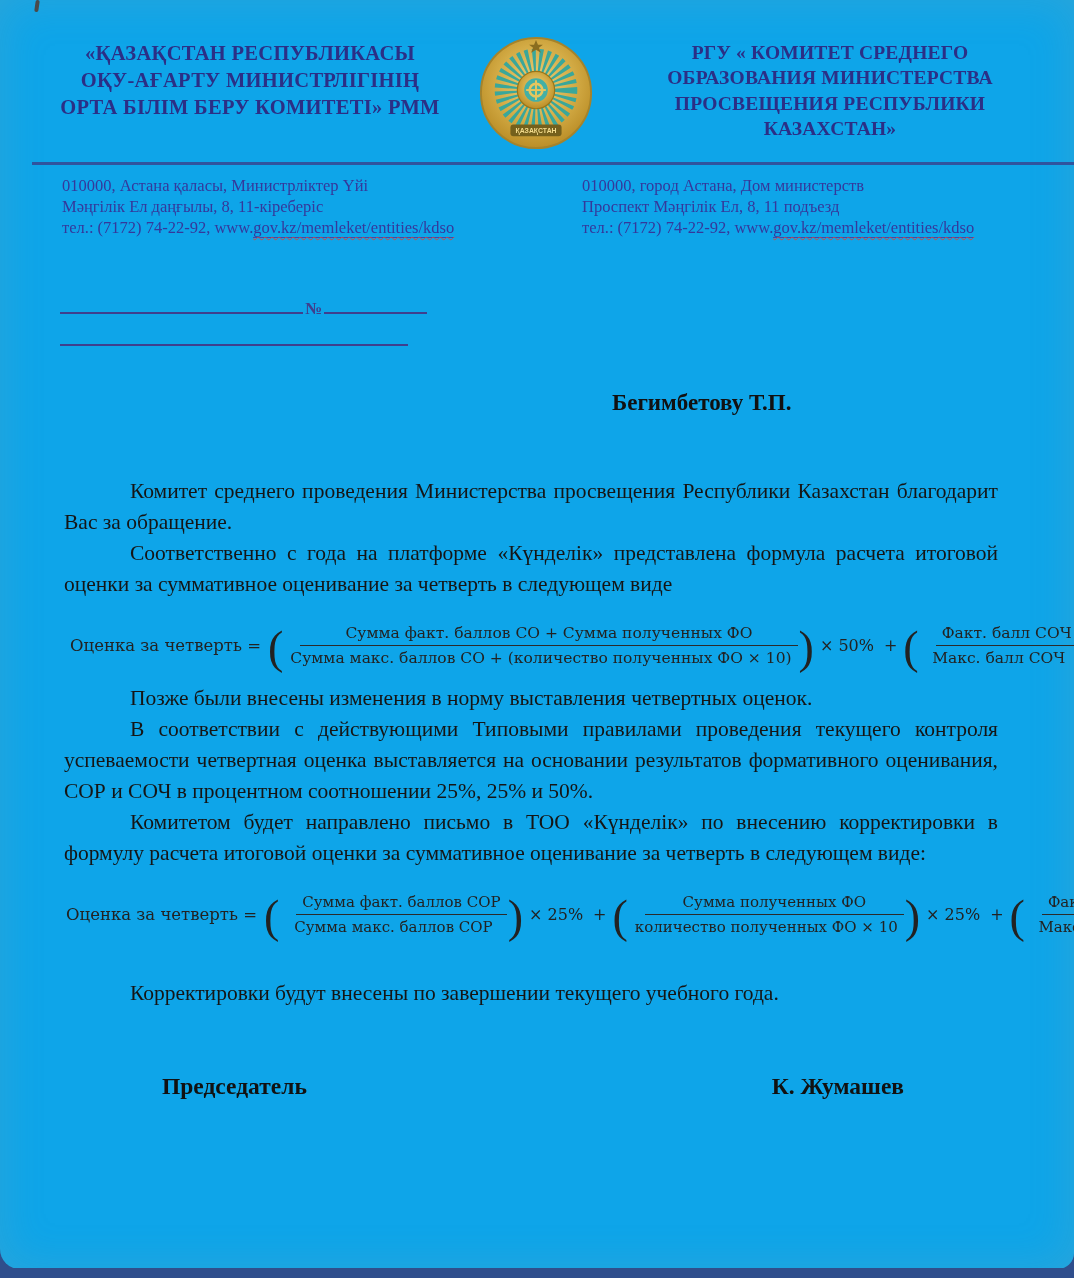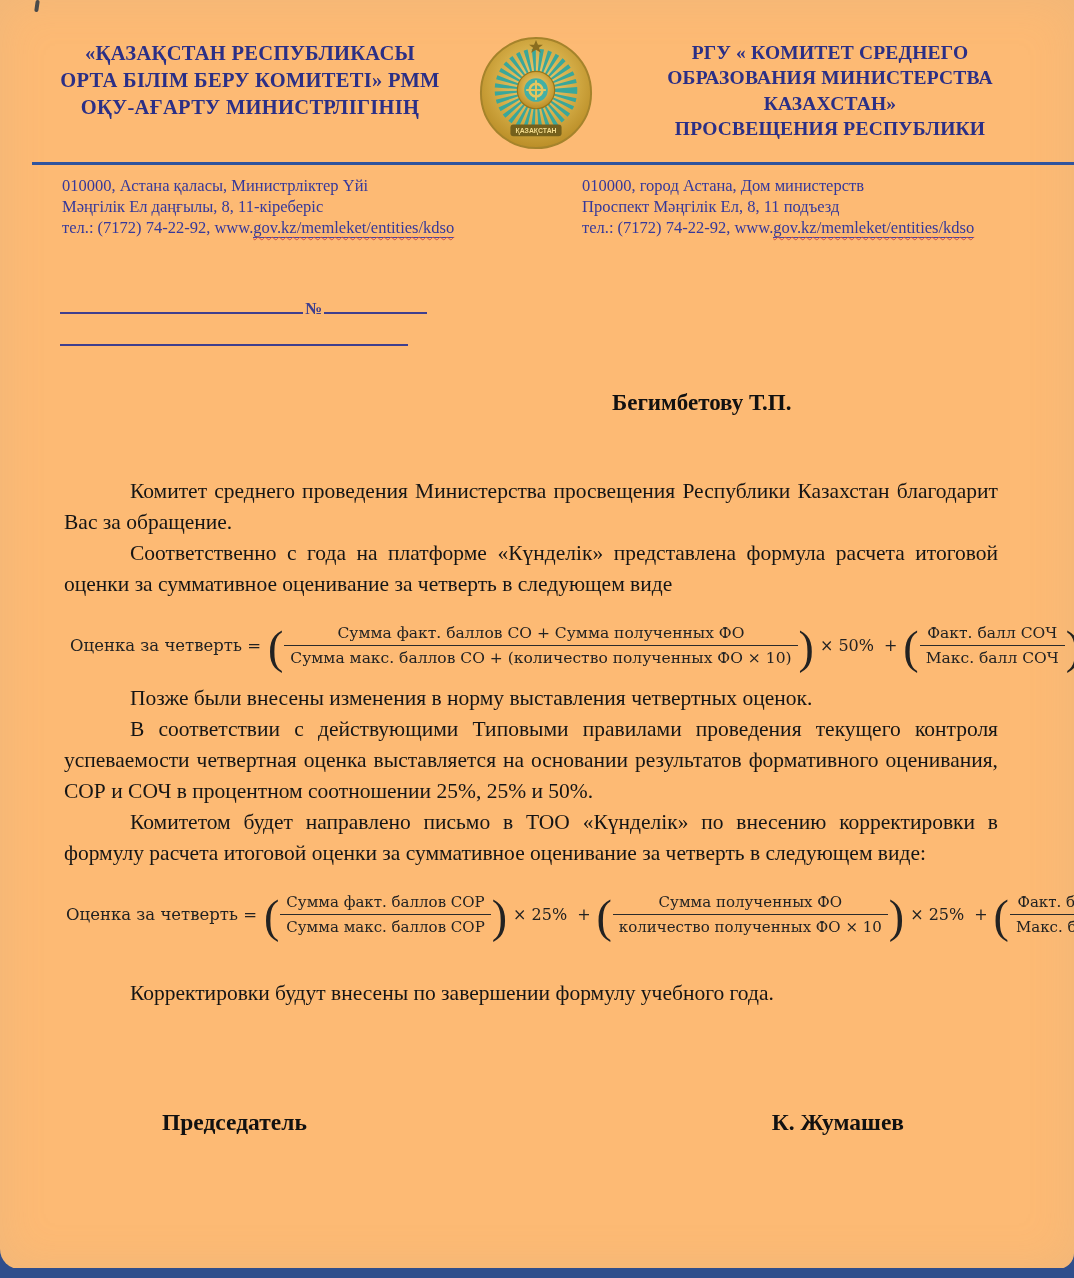--- a/index.html
+++ b/index.html
@@ -6,21 +6,21 @@
     margin: 0; padding: 0;
     width: 1074px; height: 1278px;
     overflow: hidden;
     background: #2f4e8c;
     font-family: "Liberation Serif", serif;
   }
   .page-wrap { position: relative; width: 1074px; height: 1278px; background: #2f4e8c; }
   .page {
     position: absolute; top: 0; left: 0;
     width: 1074px; height: 1269px;
-    background: #fdba74;
+    background: #0ea5e9;
     border-radius: 0 0 16px 20px;
     box-shadow: inset 0 0 46px rgba(175,165,145,0.18);
     overflow: hidden;
   }
   .artifact {
     position: absolute; left: 35px; top: 0; width: 4px; height: 12px;
     background: #4a4a4a; transform: rotate(8deg); border-radius: 2px;
   }
   
   .header { display: flex; align-items: flex-start; padding: 34px 30px 0 44px; }
@@ -72,47 +72,47 @@
     white-space: nowrap;
   }
   .formula2 { font-size: 15px; margin-left: 2px; }
   .f-label { margin-right: 6px; font-size: 16.5px; }
   .paren {
     font-family: "Liberation Serif", serif;
     font-size: 46px; font-weight: 400; line-height: 0;
     color: #222; padding: 0 1px; position: relative; top: 2px;
   }
   .frac { display: inline-flex; flex-direction: column; text-align: center; vertical-align: middle; }
-  .frac .num { border-bottom: 1.4px solid #2b2b2b; padding: 0 6px 3px; }
+  .frac .num { border-bottom: 1.4px solid #2b2b2b; padding: 0 6px 3px; margin-left: 16px; }
   .frac .den { padding: 3px 6px 0; }
   .op { margin: 0 5px; font-size: 16px; }
   
   .signature {
     display: flex; justify-content: space-between;
     padding: 0 170px 0 162px;
-    margin-top: 100px;
+    margin-top: 64px;
     font-weight: bold; font-size: 23.5px; color: #111;
   }
   .footer-bar {
     position: absolute; left: 0; bottom: 0; width: 1074px; height: 10px;
     background: #2f4e8c;
   }
 </style>
 </head>
 <body>
 
 <div class="page-wrap">
   <div class="page">
     <div class="artifact"></div>
 
     <div class="header">
       <div class="org org-left">
         <div>«ҚАЗАҚСТАН РЕСПУБЛИКАСЫ</div>
+        <div>ОҚУ-АҒАРТУ МИНИСТРЛІГІНІҢ</div>
         <div>ОРТА БІЛІМ БЕРУ КОМИТЕТІ» РММ</div>
-        <div>ОҚУ-АҒАРТУ МИНИСТРЛІГІНІҢ</div>
       </div>
 
       <div class="emblem-box">
         <svg width="118" height="118" viewBox="0 0 120 120">
           <defs>
             <radialGradient id="gold" cx="50%" cy="42%" r="65%">
               <stop offset="0%" stop-color="#ecd27e"></stop>
               <stop offset="55%" stop-color="#d3ab45"></stop>
               <stop offset="100%" stop-color="#b3851e"></stop>
             </radialGradient>
@@ -128,22 +128,22 @@
           <line x1="50" y1="57" x2="70" y2="57" stroke="#e6c65e" stroke-width="2"></line>
           <polygon points="60,6 62,11 67,11 63,14 65,19 60,16 55,19 57,14 53,11 58,11" fill="#8a6d1f"></polygon>
           <rect x="34" y="92" width="52" height="12" rx="3" fill="#74601c"></rect>
           <text x="60" y="101" font-size="7" fill="#f4dc8e" text-anchor="middle" font-family="Liberation Sans, sans-serif" font-weight="bold">ҚАЗАҚСТАН</text>
         </svg>
       </div>
 
       <div class="org org-right">
         <div>РГУ « КОМИТЕТ СРЕДНЕГО</div>
         <div>ОБРАЗОВАНИЯ МИНИСТЕРСТВА</div>
+        <div>ПРОСВЕЩЕНИЯ РЕСПУБЛИКИ</div>
         <div>КАЗАХСТАН»</div>
-        <div>ПРОСВЕЩЕНИЯ РЕСПУБЛИКИ</div>
       </div>
     </div>
 
     <div class="rule"></div>
 
     <div class="addresses">
       <div class="addr">
         <div>010000, Астана қаласы, Министрліктер Үйі</div>
         <div>Мәңгілік Ел даңғылы, 8, 11-кіреберіс</div>
         <div><span>тел.: (7172) 74-22-92, www.</span><span class="url">gov.kz/memleket/entities/kdso</span></div>
@@ -213,21 +213,21 @@
         <span class="op">+</span>
         <span class="paren">(</span>
         <span class="frac">
           <span class="num">Факт. балл СОЧ</span>
           <span class="den">Макс. балл СОЧ</span>
         </span>
         <span class="paren">)</span>
 
       </div>
 
-      <p class="body-p" style="margin-top:42px">Корректировки будут внесены по завершении формулу учебного года.</p>
+      <p class="body-p" style="margin-top:42px">Корректировки будут внесены по завершении текущего учебного года.</p>
     </div>
 
     <div class="signature">
       <span>Председатель</span>
       <span>К. Жумашев</span>
     </div>
   </div>
 
   <div class="footer-bar"></div>
 </div>

